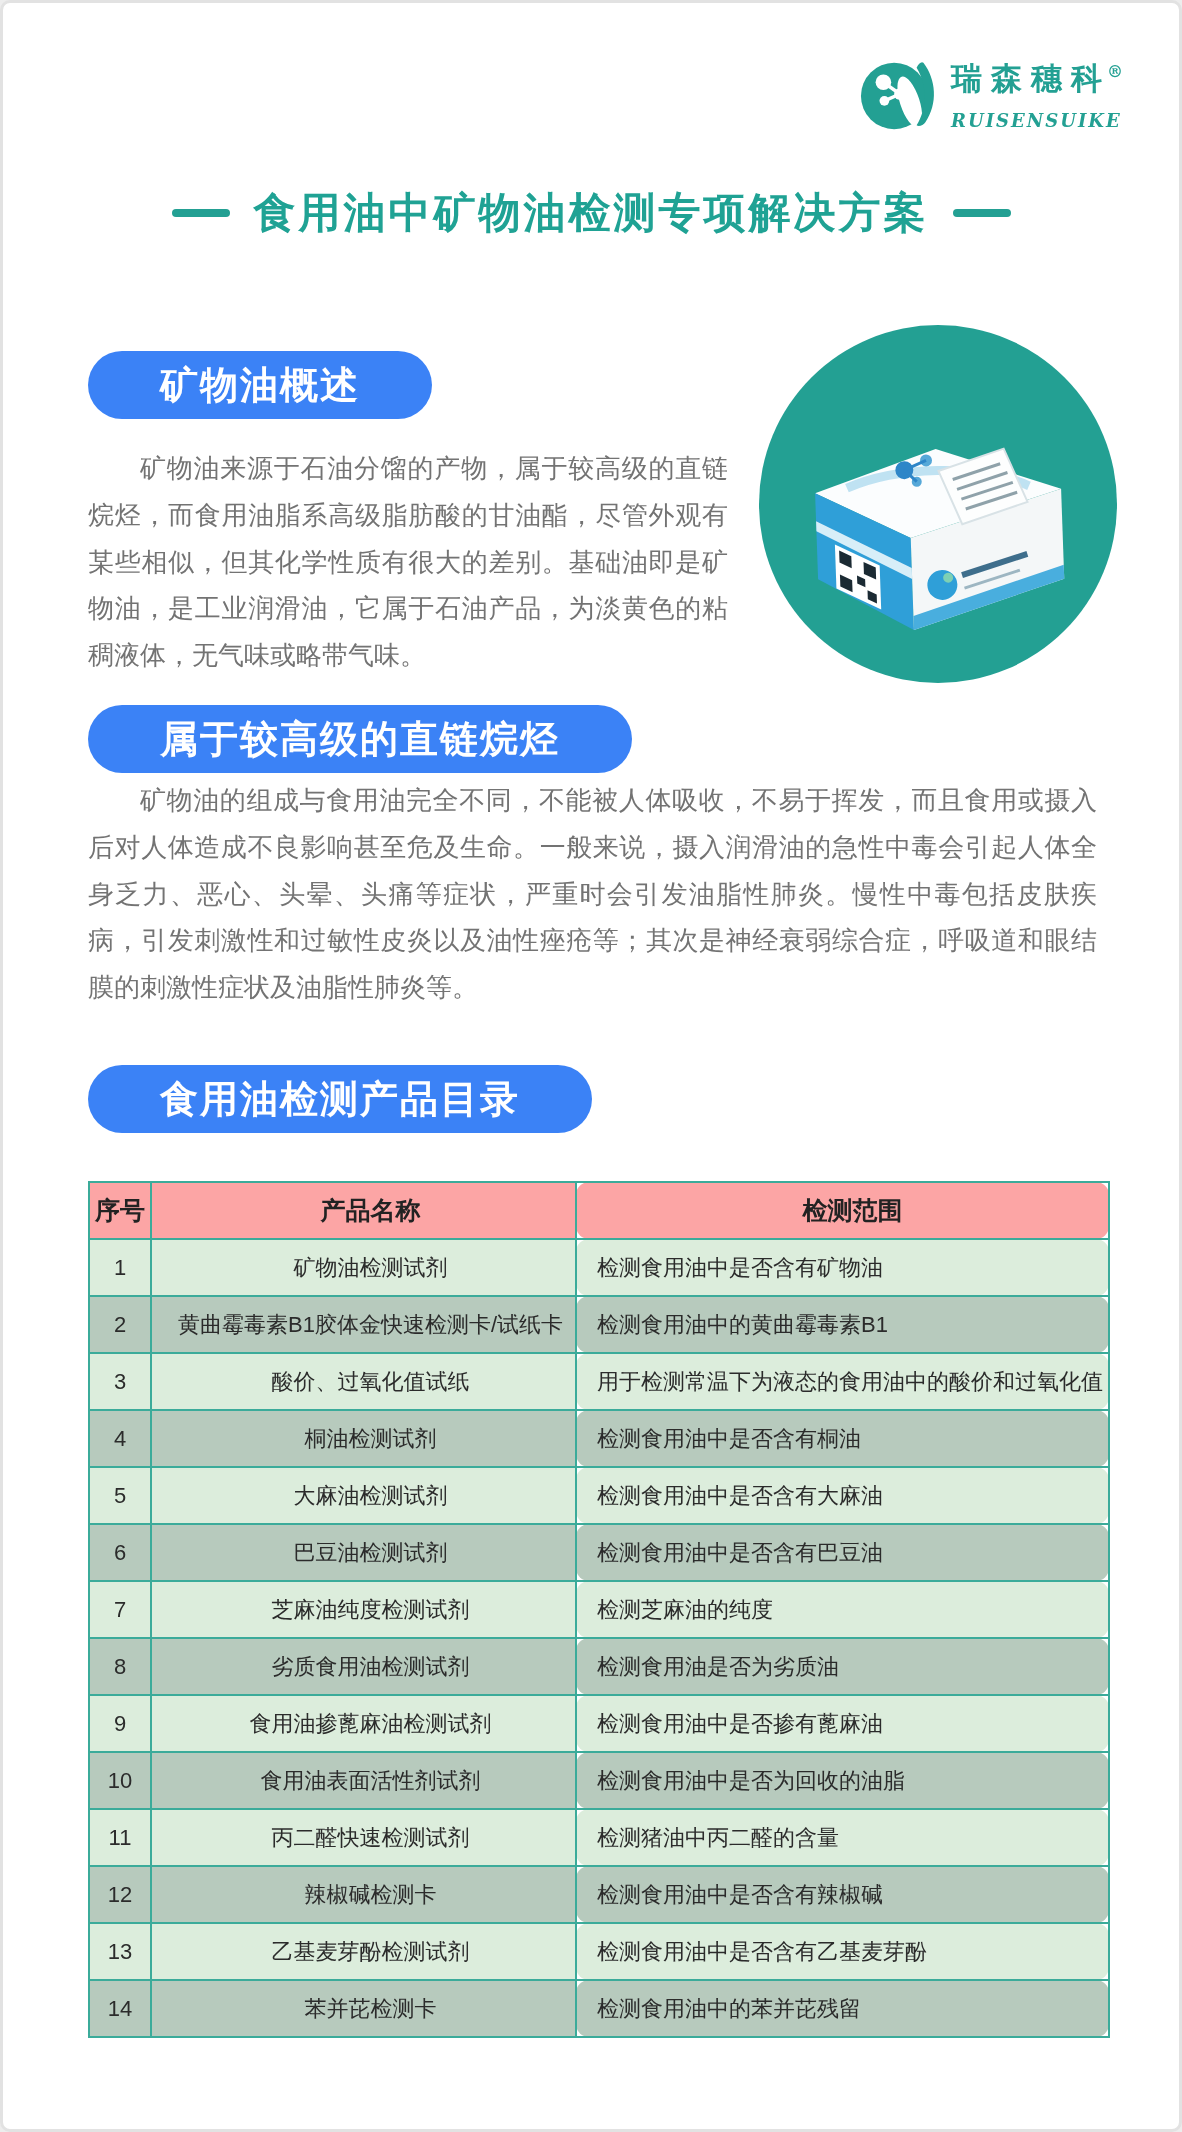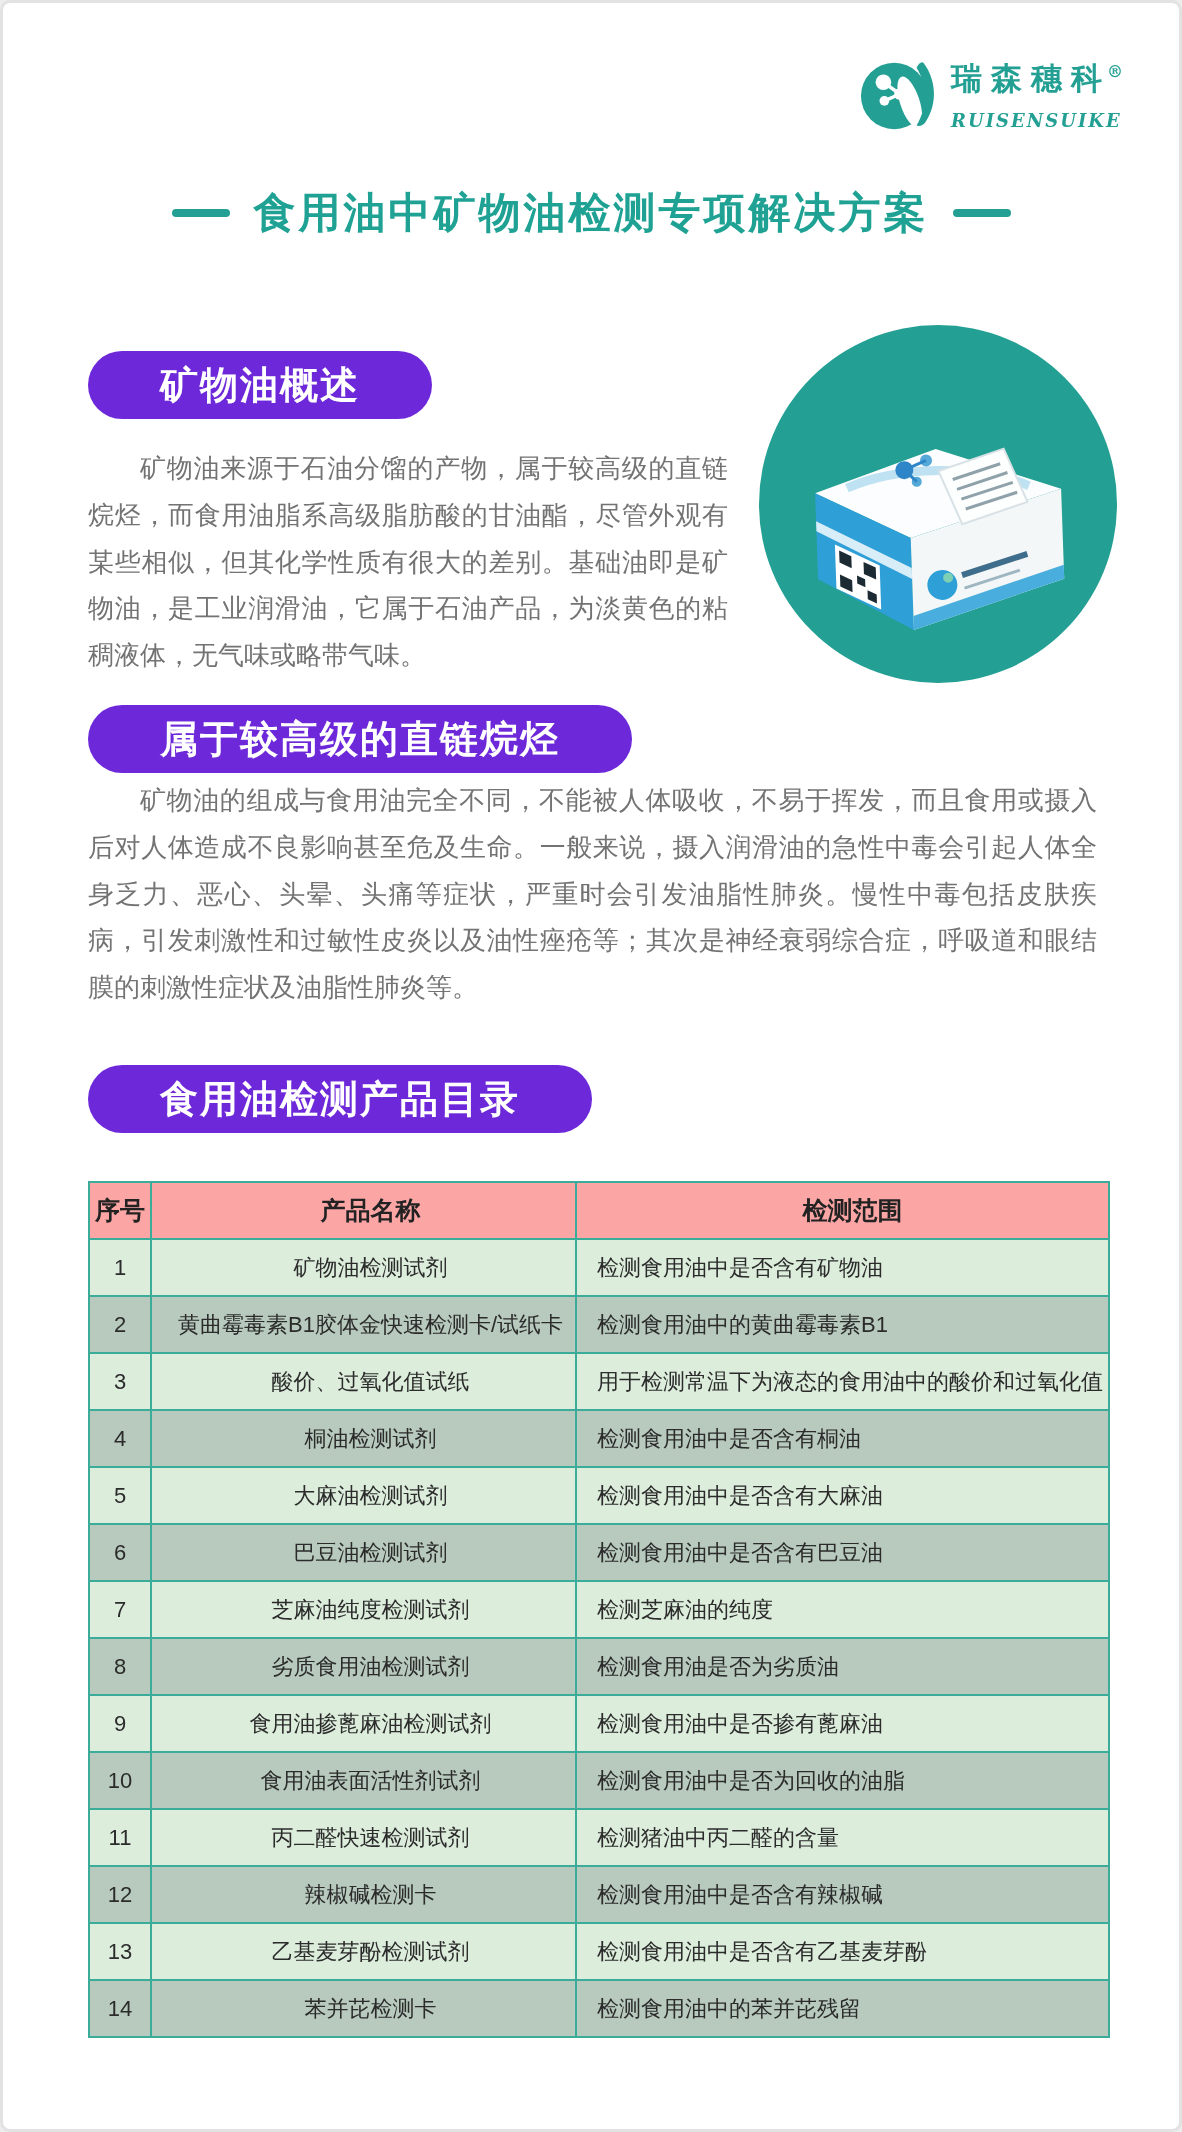--- a/index.html
+++ b/index.html
@@ -26,21 +26,21 @@
     color:#23A093;font-size:18px;letter-spacing:2px;margin-top:18px;}
 
   
   .title-row{position:absolute;top:182px;left:0;width:100%;
     display:flex;align-items:center;justify-content:center;gap:24px;}
   .title-dash{width:58px;height:8px;background:#23A093;border-radius:4px;flex:0 0 auto;}
   .main-title{color:#1FA294;font-size:42px;font-weight:bold;letter-spacing:3px;white-space:nowrap;}
 
   
   .pill{display:inline-flex;align-items:center;justify-content:center;
-    height:68px;padding:0 72px;border-radius:34px;background:#6d28d9;
+    height:68px;padding:0 72px;border-radius:34px;background:#3b82f6;
     color:#ffffff;font-size:38px;font-weight:bold;letter-spacing:2px;white-space:nowrap;}
   .para{color:#737373;font-size:26px;line-height:1.8;text-indent:2em;text-align:justify;}
 
   .sec1{position:absolute;top:348px;left:85px;right:58px;}
   .sec1 .para{width:640px;margin-top:26px;}
   .photo-circle{position:absolute;top:-26px;right:4px;width:358px;height:358px;border-radius:50%;
     background:#23A093;display:flex;align-items:center;justify-content:center;overflow:hidden;}
   .box-illustration{transform:rotate(-2deg);margin-top:26px;}
 
   .sec2{position:absolute;top:702px;left:85px;right:82px;}
@@ -50,21 +50,21 @@
 
   
   table.products{border-collapse:collapse;margin-top:48px;width:1010px;
     font-size:22px;color:#2b2b2b;table-layout:fixed;}
   table.products th,table.products td{border:2px solid #3BAB9A;height:57px;padding:0;}
   table.products thead th{background:#fca5a5;font-size:25px;font-weight:bold;text-align:center;color:#222;}
   table.products tbody tr:nth-child(odd) td{background:#DCEDDC;}
   table.products tbody tr:nth-child(even) td{background:#B7CABD;}
   .c-idx{width:62px;text-align:center;}
   .c-name{width:425px;text-align:center;padding-left:14px !important;}
-  .c-range{width:533px;text-align:left;padding-left:20px !important;}
+  .c-range{width:533px;text-align:left;padding-left:20px !important;border-radius:13px;}
 </style>
 </head>
 <body>
 
 <div class="page">
 
   <div class="logo">
     <span>
       <svg width="82" height="82" viewBox="0 0 84 84">
         <circle cx="36" cy="44" r="34" fill="#23A093"></circle>

